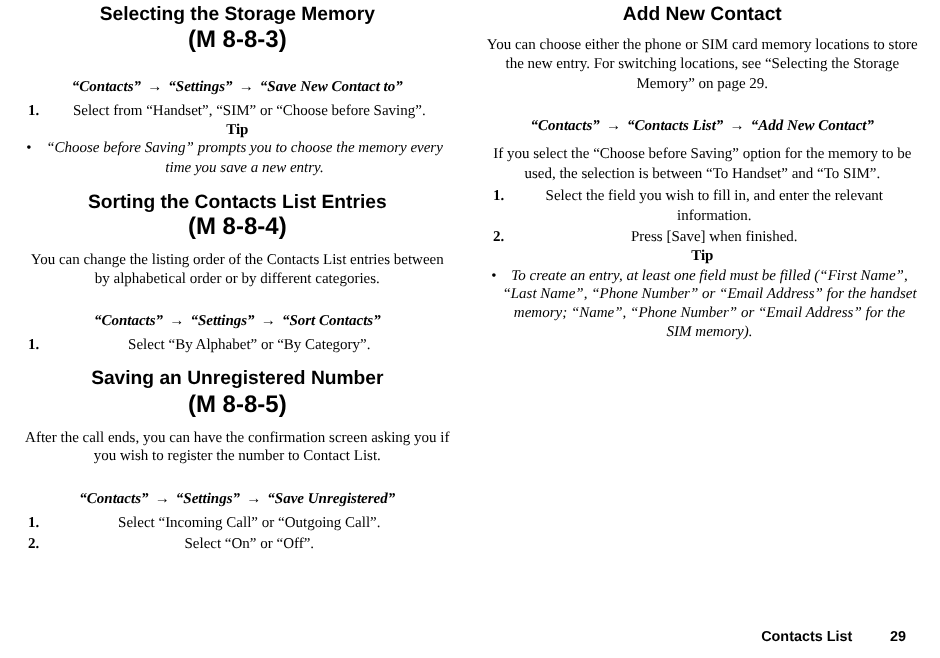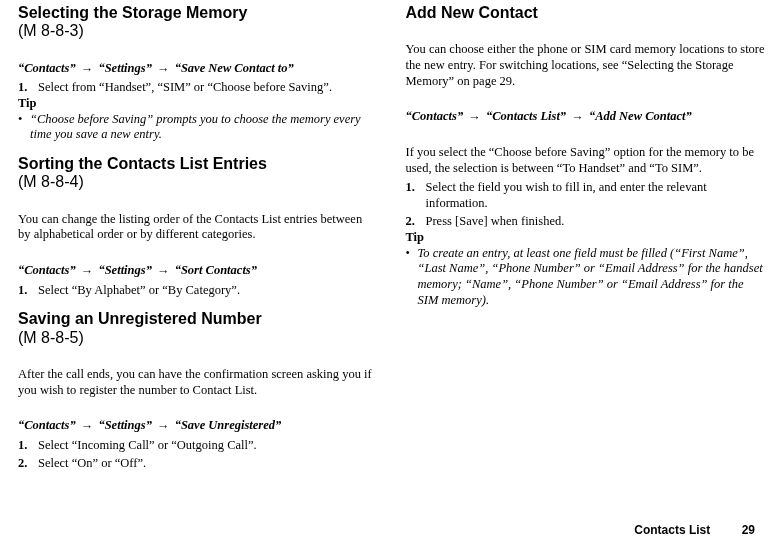--- a/index.html
+++ b/index.html
@@ -10,49 +10,50 @@
     font-family: "Times New Roman", Times, serif;
     font-size: 12.5px;
     line-height: 1.25;
     color: #000;
     position: relative;
     padding: 4px 18px 0 18px;
   }
   .columns {
     display: flex;
     gap: 28px;
+    text-align: center;
   }
   .col {
     width: 50%;
   }
   h2.heading {
     font-family: Arial, Helvetica, sans-serif;
     font-weight: bold;
     font-size: 16px;
     line-height: 1.15;
     margin-top: 0;
   }
   h2.subheading {
     font-family: Arial, Helvetica, sans-serif;
-    font-weight: normal;
-    font-size: 16px;
+    font-weight: bold;
+    font-size: 20px;
     line-height: 1.15;
   }
   .section + .section { margin-top: 12px; }
   .breadcrumb {
     font-style: italic;
     font-weight: bold;
     margin-top: 20px;
   }
   .arrow {
     font-style: normal;
     font-weight: normal;
     padding: 0 2px;
   }
-  .bodytext { margin-top: 20px; }
+  .bodytext { margin-top: 8px; }
   ol.steps {
     list-style: none;
     margin-top: 4px;
   }
   ol.steps li {
     display: flex;
     margin-top: 3px;
   }
   ol.steps li .num {
     font-weight: bold;

